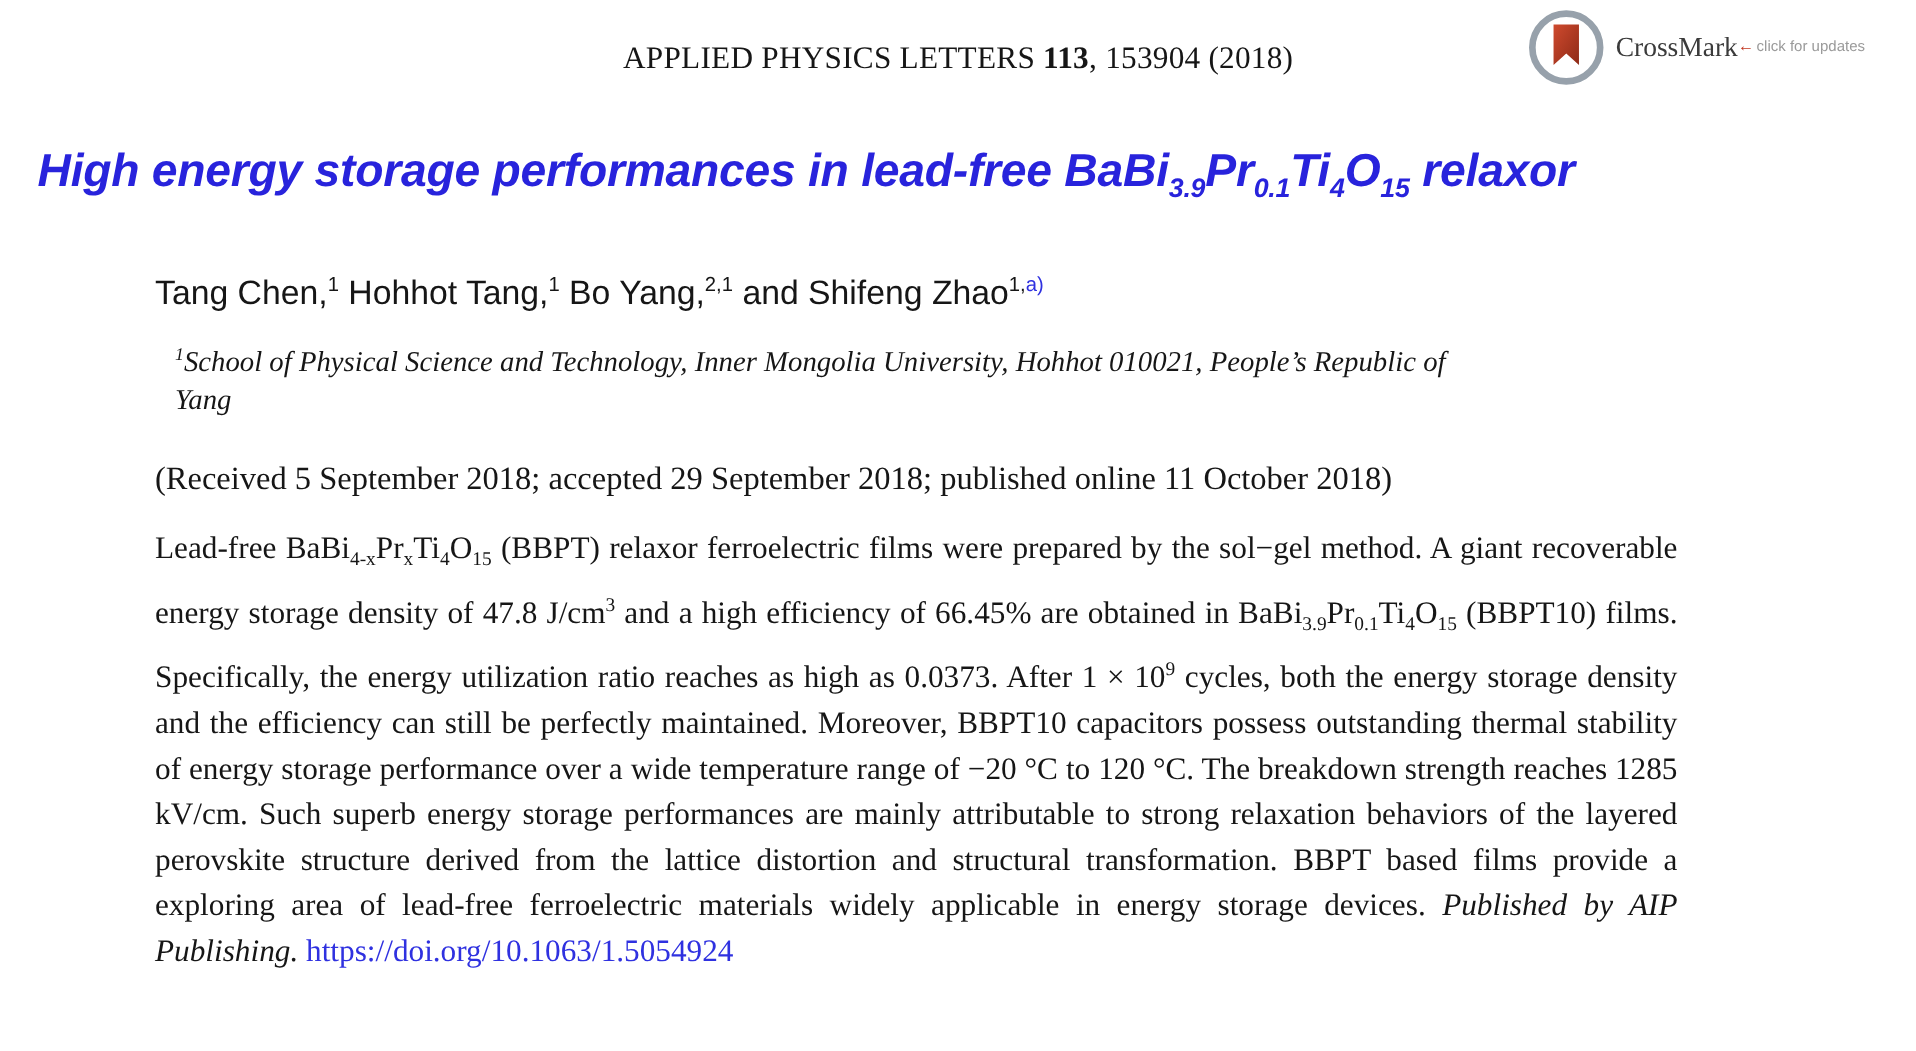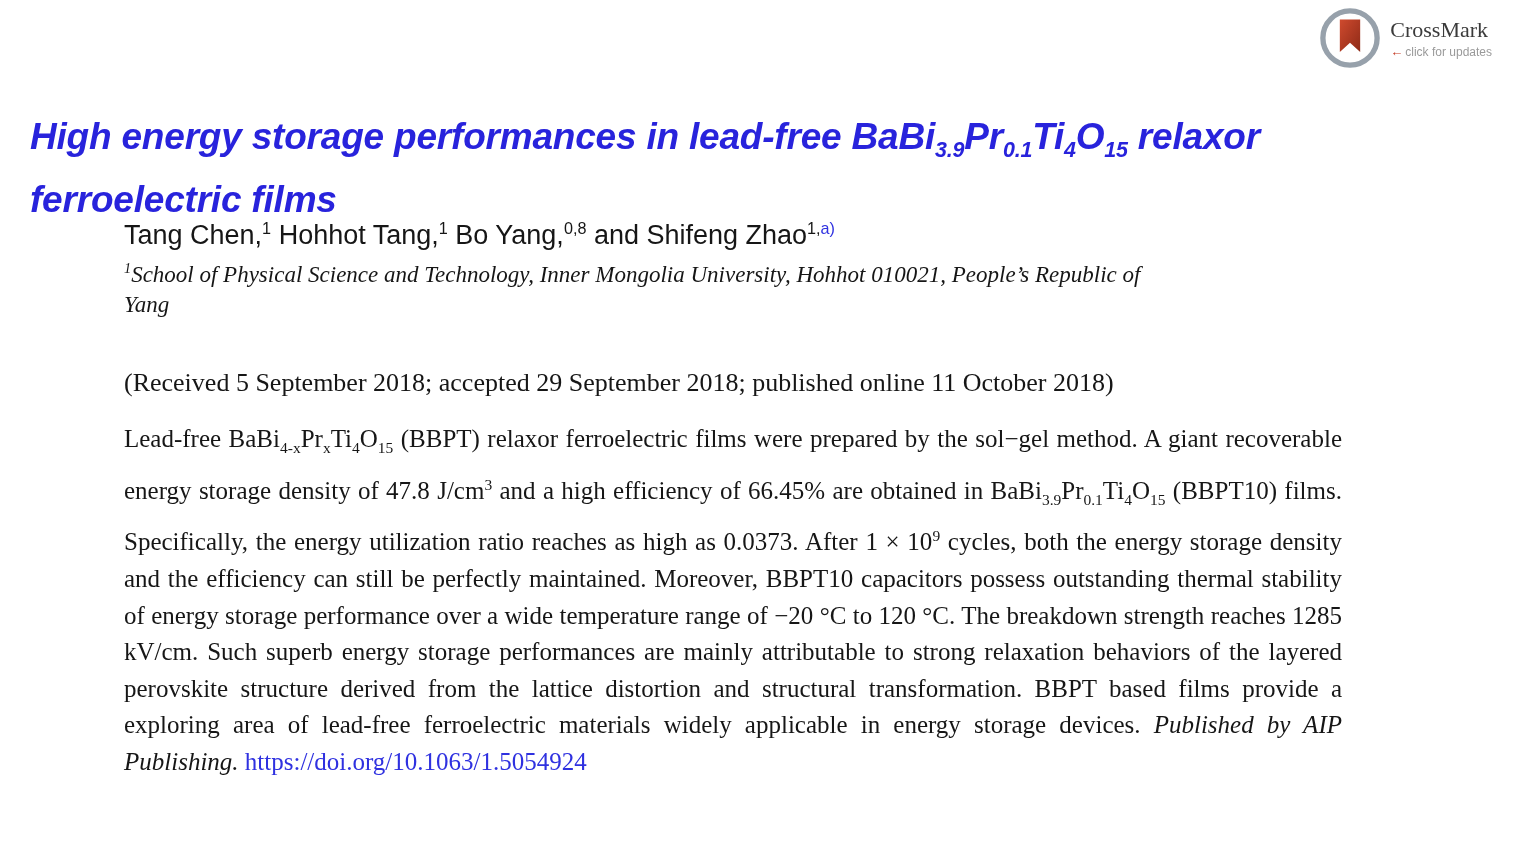--- a/index.html
+++ b/index.html
@@ -11,75 +11,76 @@
   }
   html,body{margin:0;padding:0;background:#ffffff;}
   .page{position:relative;width:1533px;height:841px;background:#ffffff;overflow:hidden;
         font-family:"Liberation Serif",serif;color:var(--text-black);}
 
   .journal-line{position:absolute;top:33px;left:0;width:100%;text-align:center;
     font-size:25px;letter-spacing:.2px;}
   .journal-line b{font-weight:bold;}
 
   .crossmark{position:absolute;top:7px;right:41px;display:flex;align-items:center;gap:9px;cursor:pointer;}
-  .cm-text{display:flex;flex-direction:column;line-height:1.05;}
+  .cm-text{display:flex;flex-direction:row;line-height:1.05;}
   .cm-name{font-family:"Liberation Serif",serif;font-size:22px;color:#3b3b3b;}
   .cm-tag{font-family:"Liberation Sans",sans-serif;font-size:12px;color:#9a9a9a;margin-top:4px;}
   .cm-arrow{color:#c2351f;font-weight:bold;margin-right:2px;font-size:13px;}
 
   .title{position:absolute;left:14px;top:96px;width:1505px;margin:16px;
     font-family:"Liberation Sans",sans-serif;font-weight:bold;font-size:37px;line-height:50px;
     color:var(--title-blue);letter-spacing:-0.2px;font-style:italic;}
   .title sub{font-size:58%;font-weight:bold;}
 
   .authors{position:absolute;left:124px;top:219px;margin:0;
     font-family:"Liberation Sans",sans-serif;font-size:27px;color:var(--text-black);}
   .authors sup{font-size:60%;}
   .blue{color:var(--link-blue);}
 
-  .affil{position:absolute;left:124px;margin:0;max-width:1280px;
+  .affil{position:absolute;left:124px;margin:16px;max-width:1280px;
     font-style:italic;font-size:23px;line-height:30px;}
   .affil sup{font-size:62%;}
   #affil1{top:253px;}
   #affil2{top:314px;}
 
   .history{position:absolute;left:124px;top:368px;margin:0;font-size:26px;text-align:right;}
 
   .abstract{position:absolute;left:124px;top:421px;width:1218px;margin:0;
     font-size:25px;line-height:36.5px;text-align:justify;}
   .abstract sub,.abstract sup{font-size:62%;}
   .i{font-style:italic;}
   .link{color:var(--link-blue);text-decoration:none;cursor:pointer;}
 </style>
 </head>
 <body>
 
 <div class="page">
 
+  <div class="journal-line"><span>APPLIED PHYSICS LETTERS </span><b>113</b><span>, 153904 (2018)</span></div>
 
   <div class="crossmark">
     <svg width="62" height="62" viewBox="0 0 64 64">
       <defs>
         <linearGradient id="rg" x1="0" y1="0" x2="1" y2="1">
           <stop offset="0" stop-color="#cf4a2e"></stop>
           <stop offset="1" stop-color="#8e2a17"></stop>
         </linearGradient>
       </defs>
       <circle cx="32" cy="32" r="28" fill="#ffffff" stroke="#97a1ab" stroke-width="5.5"></circle>
       <path d="M21.5 13 h21 v33.5 l-10.5 -9.5 l-10.5 9.5 z" fill="url(#rg)"></path>
     </svg>
     <div class="cm-text">
       <div class="cm-name">CrossMark</div>
       <div class="cm-tag"><span class="cm-arrow">←</span><span>click for updates</span></div>
     </div>
   </div>
 
-  <h1 class="title"><span>High energy storage performances in lead-free BaBi</span><sub>3.9</sub><span>Pr</span><sub>0.1</sub><span>Ti</span><sub>4</sub><span>O</span><sub>15</sub><span> relaxor</span><br><span>ferroelectric films</span></h1>
+  <h1 class="title"><span>High energy storage performances in lead-free BaBi</span><sub>3.9</sub><span>Pr</span><sub>0.1</sub><span>Ti</span><sub>4</sub><span>O</span><sub>15</sub><span> relaxor</span><br></h1>
 
-  <p class="authors"><span>Tang Chen,</span><sup>1</sup><span> Hohhot Tang,</span><sup>1</sup><span> Bo Yang,</span><sup>0,8</sup><span> and Shifeng Zhao</span><sup>1,</sup><sup class="blue">a)</sup></p>
+  <p class="authors"><span>Tang Chen,</span><sup>1</sup><span> Hohhot Tang,</span><sup>1</sup><span> Bo Yang,</span><sup>2,1</sup><span> and Shifeng Zhao</span><sup>1,</sup><sup class="blue">a)</sup></p>
 
   <p class="affil" id="affil1"><sup>1</sup><span>School of Physical Science and Technology, Inner Mongolia University, Hohhot 010021, People’s Republic of</span><br><span>Yang</span></p>
 
   <p class="history">(Received 5 September 2018; accepted 29 September 2018; published online 11 October 2018)</p>
 
   <p class="abstract"><span>Lead-free BaBi</span><sub>4-x</sub><span>Pr</span><sub>x</sub><span>Ti</span><sub>4</sub><span>O</span><sub>15</sub><span> (BBPT) relaxor ferroelectric films were prepared by the sol−gel method. A giant recoverable energy storage density of 47.8 J/cm</span><sup>3</sup><span> and a high efficiency of 66.45% are obtained in BaBi</span><sub>3.9</sub><span>Pr</span><sub>0.1</sub><span>Ti</span><sub>4</sub><span>O</span><sub>15</sub><span> (BBPT10) films. Specifically, the energy utilization ratio reaches as high as 0.0373. After 1 × 10</span><sup>9</sup><span> cycles, both the energy storage density and the efficiency can still be perfectly maintained. Moreover, BBPT10 capacitors possess outstanding thermal stability of energy storage performance over a wide temperature range of −20 °C to 120 °C. The breakdown strength reaches 1285 kV/cm. Such superb energy storage performances are mainly attributable to strong relaxation behaviors of the layered perovskite structure derived from the lattice distortion and structural transformation. BBPT based films provide a exploring area of lead-free ferroelectric materials widely applicable in energy storage devices. </span><span class="i">Published by AIP Publishing.</span><span> </span><a class="link">https://doi.org/10.1063/1.5054924</a></p>
 
 </div>
 
 </body></html>

